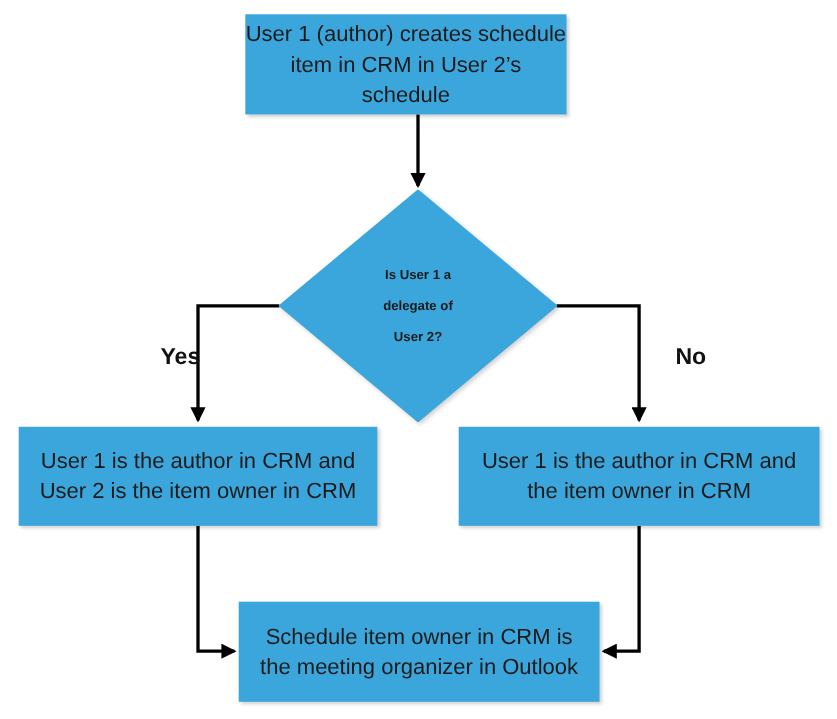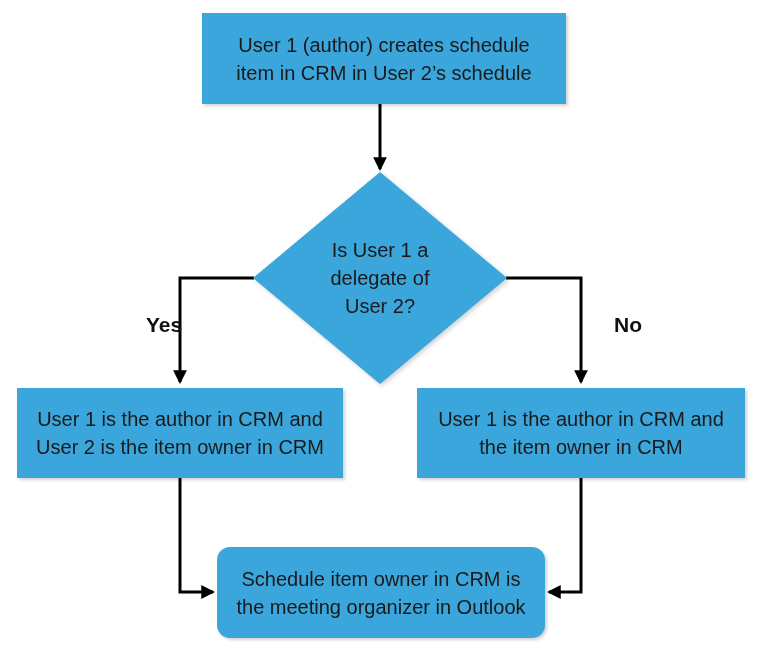--- a/index.html
+++ b/index.html
@@ -27,42 +27,43 @@
   .node {
     position: absolute;
     background: var(--node-fill, #3BA6DC);
     color: var(--node-text, #1A1A1A);
     display: flex; align-items: center; justify-content: center;
     text-align: center;
     font-size: 20px; line-height: 28px;
     white-space: pre-line;
     box-shadow: 2px 2px 3px rgba(0,0,0,0.18);
   }
-  .node-start   { left: 202px; top: 13px;  width: 364px; height: 91px; align-items: center; }
+  .node-start   { left: 223px; top: 13px;  width: 292px; height: 91px; align-items: center; }
   .node-yes     { left: 17px;  top: 388px; width: 326px; height: 90px; }
   .node-no      { left: 417px; top: 388px; width: 328px; height: 90px; }
-  .node-end     { left: 217px; top: 547px; width: 328px; height: 91px; border-radius: 13px; }
+  .node-end     { left: 217px; top: 547px; width: 328px; height: 91px; }
 
   .diamond {
     position: absolute;
     left: 253px; top: 172px; width: 254px; height: 212px;
     filter: drop-shadow(2px 2px 2px rgba(0,0,0,0.18));
   }
   .diamond-bg {
     position: absolute; inset: 0;
     background: var(--node-fill, #3BA6DC);
     clip-path: polygon(50% 0%, 100% 50%, 50% 100%, 0% 50%);
   }
   .diamond-label {
     position: absolute; inset: 0;
     display: flex; align-items: center; justify-content: center;
     text-align: center;
     color: var(--node-text, #1A1A1A);
-    font-size: 20px; line-height: 28px;
+    font-size: 12px; line-height: 28px;
     white-space: pre-line;
+    font-weight: bold;
   }
 
   .edge-label {
     position: absolute;
     font-weight: bold;
     font-size: 21px;
     color: #111111;
     text-align: center;
     margin-left: 16px;
   }

